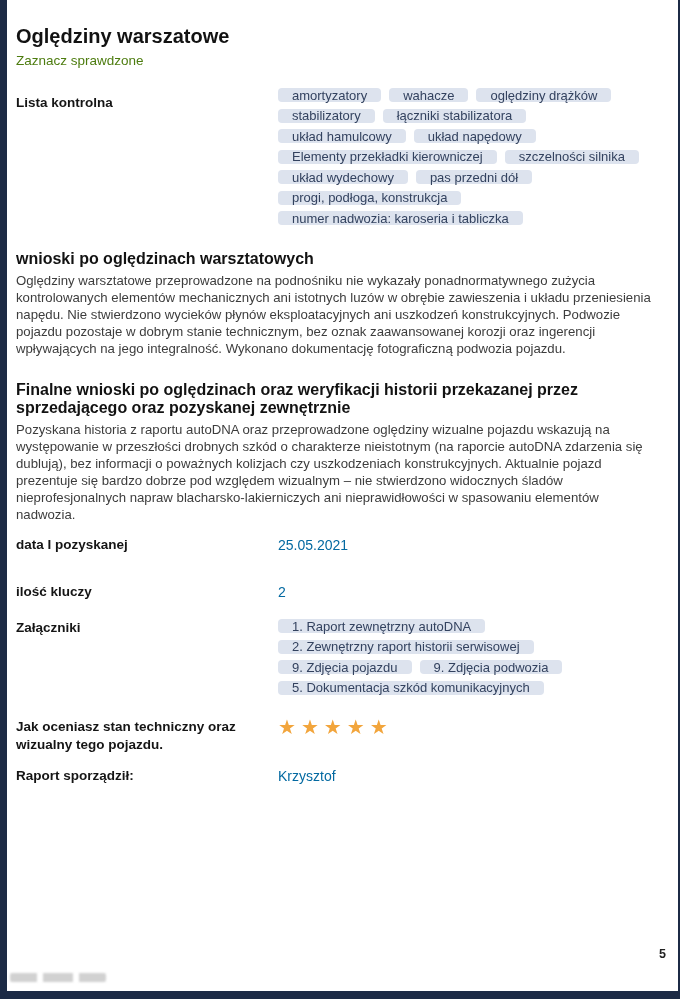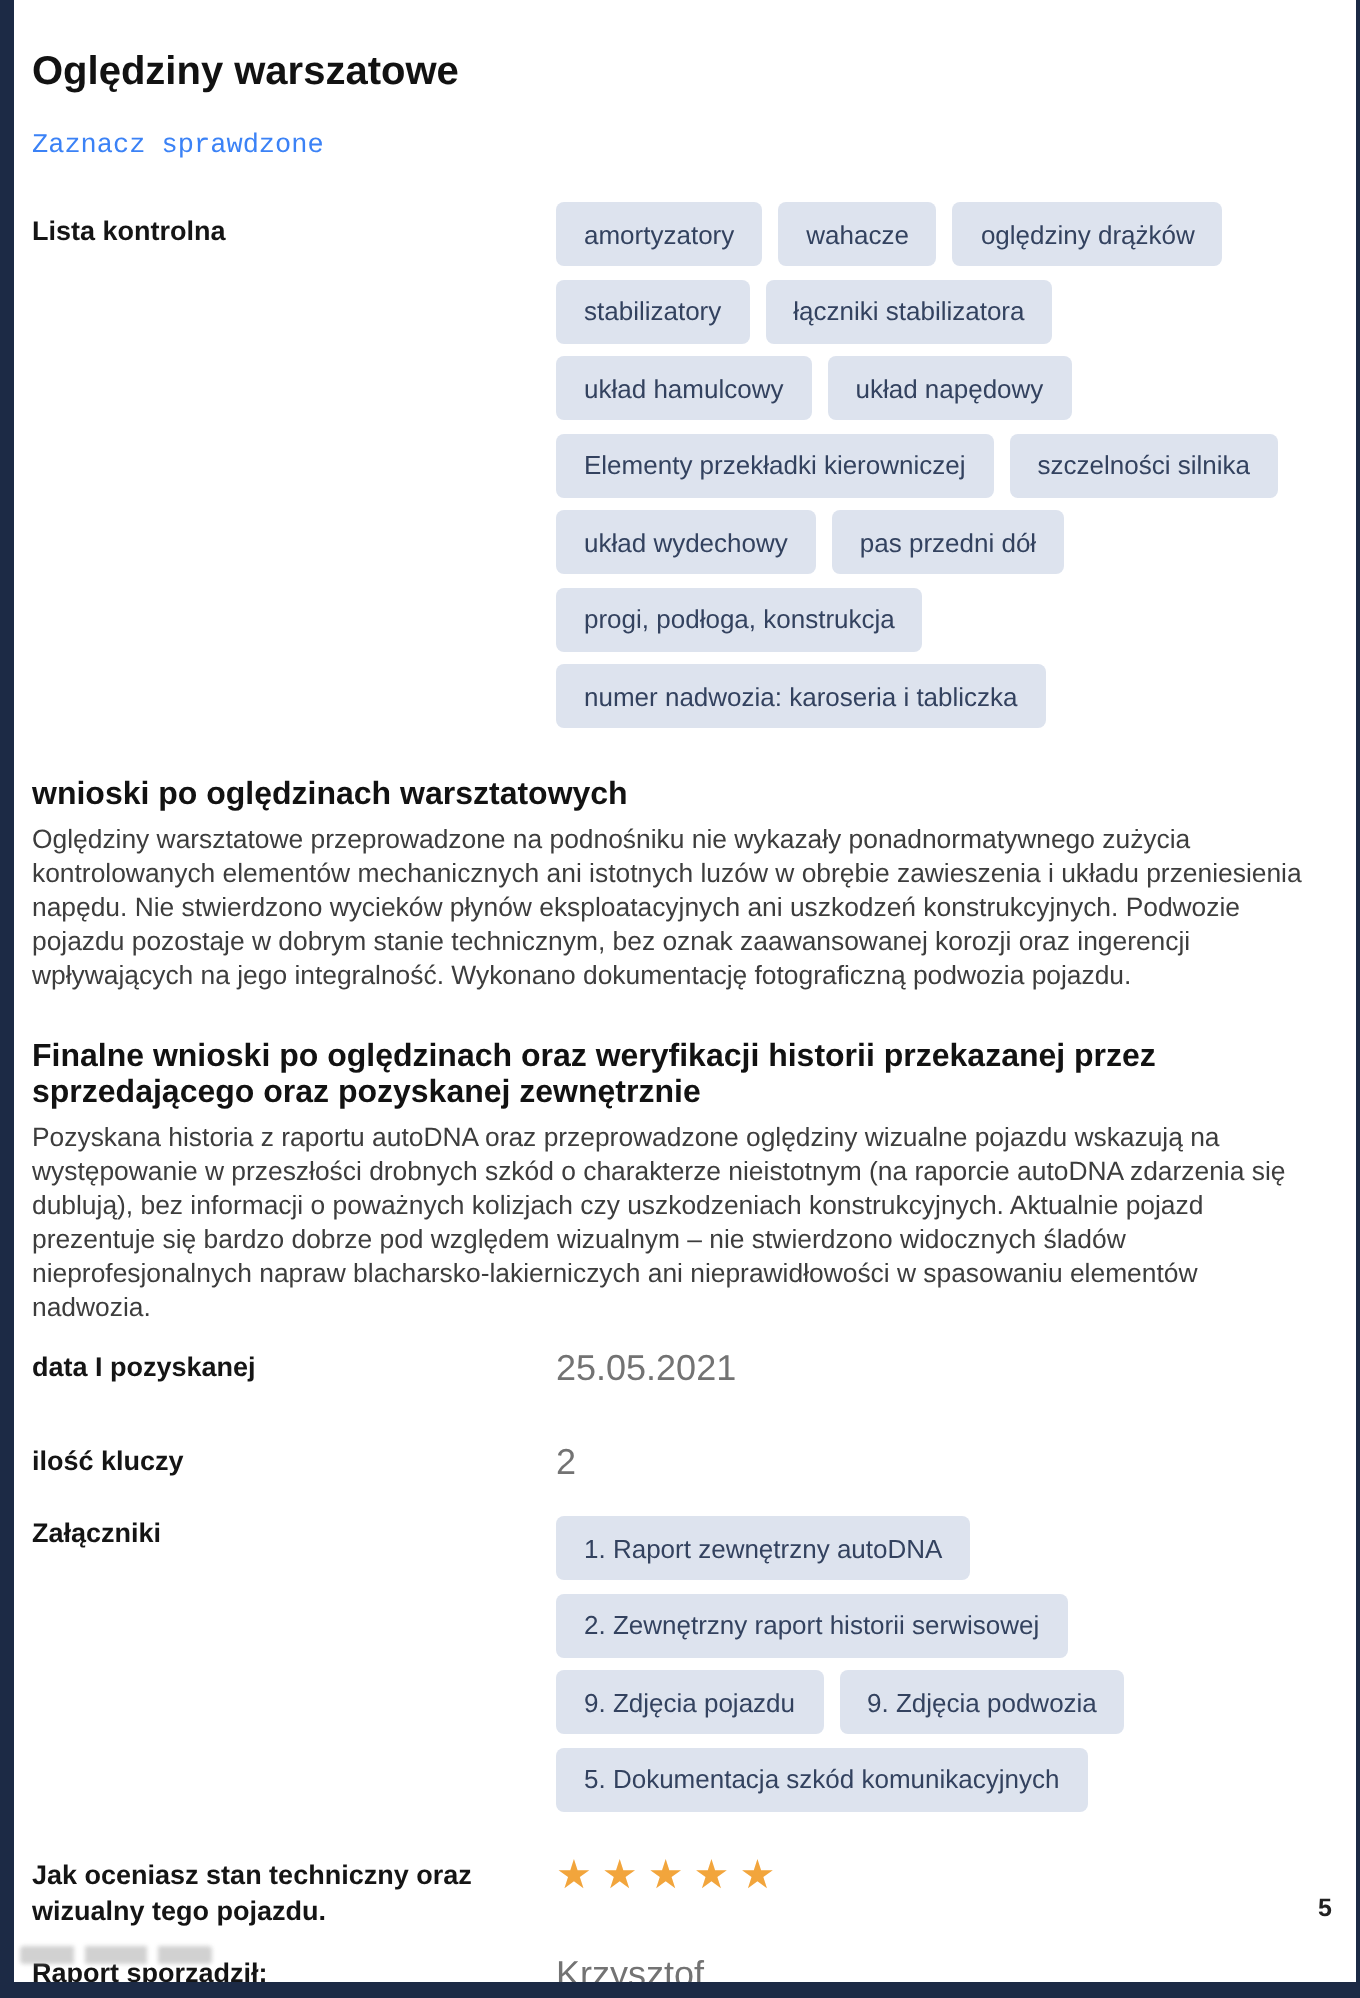--- a/index.html
+++ b/index.html
@@ -1,32 +1,32 @@
 <!DOCTYPE html>
 <html><head>
 <meta charset="utf-8">
 <style>
   html,body{margin:0;padding:0;background:#1c2a45;font-family:"Liberation Sans",sans-serif;}
   .frame{position:relative;width:680px;height:999px;background:#1c2a45;overflow:hidden;}
   .sheet{position:absolute;left:7px;top:0;right:2px;bottom:8px;background:#ffffff;
          box-sizing:border-box;padding:24px 20px 0 9px;overflow:hidden;}
   h1.title{margin:0;font-size:20px;line-height:24px;color:#121212;font-weight:bold;}
-  .subtitle{margin-top:18px;font-size:13.5px;color:#3b82f6;font-family:Liberation Mono, monospace;}
+  .subtitle{margin-top:5px;font-size:13.5px;color:#4d7c0f;}
   .row{display:grid;grid-template-columns:262px 1fr;align-items:start;}
   .row-label{font-weight:bold;font-size:13.5px;color:#151515;line-height:18px;}
   .checklist-section{margin-top:20px;}
   .checklist-section .row-label{padding-top:6px;}
   .chip-row{display:flex;gap:8px;margin-bottom:6.5px;flex-wrap:nowrap;}
-  .chip{background:#dde3ee;color:#33425f;font-size:13px;height:32px;padding:0 14px;
+  .chip{background:#dde3ee;color:#33425f;font-size:13px;height:14px;padding:0 14px;
         display:inline-flex;align-items:center;border-radius:4px;white-space:nowrap;}
   h2.section-heading{font-size:16px;line-height:17.5px;margin:18px 0 0;color:#121212;max-width:640px;font-weight:bold;}
   h2.final-heading{margin-top:24px;}
   p.body-text{font-size:13.2px;line-height:17px;color:#3d3d3d;margin:5px 0 0;max-width:638px;}
   .field{margin-top:13px;}
-  .field .value{font-size:18px;color:#737373;line-height:18px;}
+  .field .value{font-size:14px;color:#0369a1;line-height:18px;}
   .field-keys{margin-top:29px;}
   .field-attach{margin-top:18px;}
   .field-rating{margin-top:17px;}
   .field-author{margin-top:13px;}
   .rating-label{max-width:250px;}
   .stars{font-size:20px;line-height:22px;letter-spacing:5px;color:#f2a53c;margin-top:-2px;}
   .page-num{position:absolute;right:12px;bottom:30px;font-size:12.5px;font-weight:bold;color:#222222;}
   .watermark{position:absolute;left:3px;bottom:9px;width:96px;height:9px;opacity:.45;
              filter:blur(1px);border-radius:2px;
              background:linear-gradient(90deg,#9a9a9a 0 28%,transparent 28% 34%,

